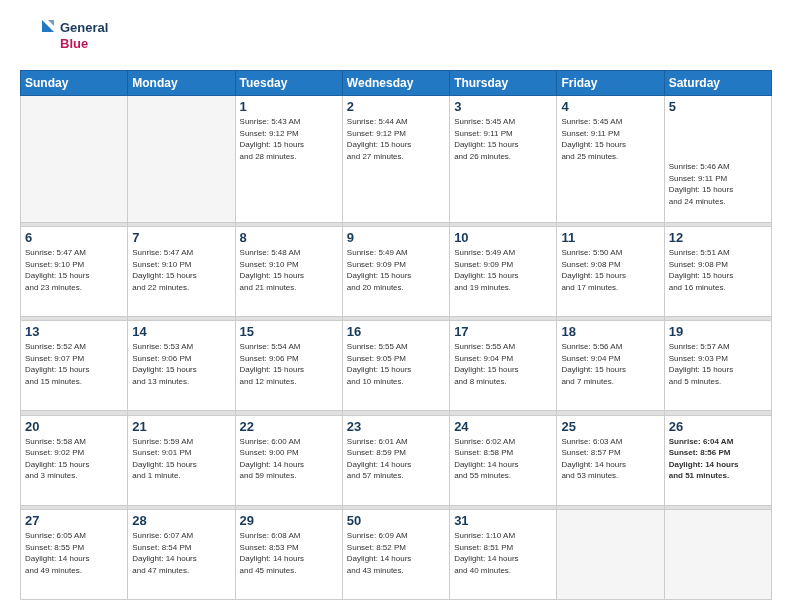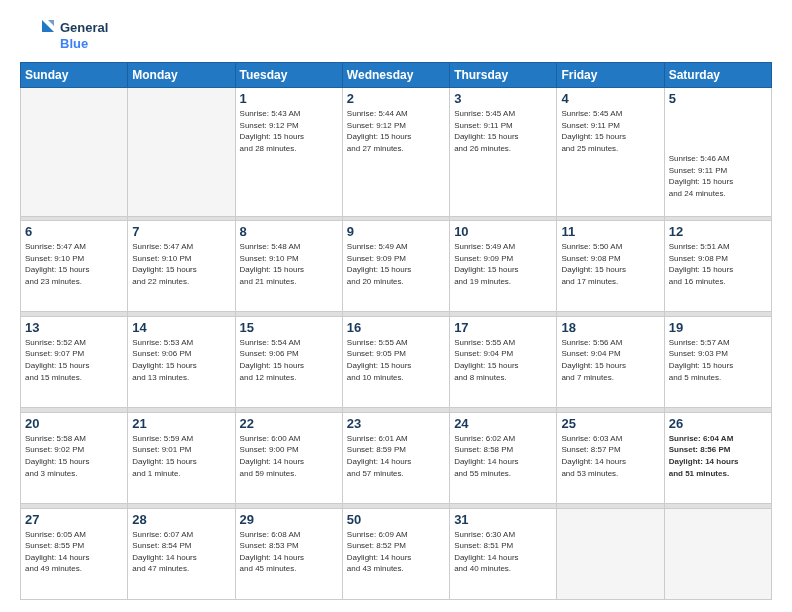--- a/index.html
+++ b/index.html
@@ -14,21 +14,21 @@
       width: 792px;
       height: 612px;
       padding: 18px 20px 12px 20px;
       display: flex;
       flex-direction: column;
     }
     .header {
       display: flex;
       justify-content: space-between;
       align-items: flex-start;
-      margin-bottom: 8px;
+      margin-bottom: 16px;
     }
     .logo {
       display: flex;
       align-items: center;
       gap: 4px;
     }
     .title-block {
       text-align: right;
     }
     .main-title {
@@ -87,21 +87,21 @@
 
 <div class="page">
   <div class="header">
     <div class="logo">
     <svg width="36" height="36" viewBox="0 0 36 36">
       <polygon points="22,2 34,14 22,14" fill="#2278c2"></polygon>
       <polygon points="28,2 34,2 34,8" fill="#1a5fa0" opacity="0.6"></polygon>
     </svg>
     <div>
       <div style="font-size:13px;font-weight:bold;color:#1a3a5c;line-height:1.2;">General</div>
-      <div style="font-size:13px;font-weight:bold;color:#3b82f6;line-height:1.2;">Blue</div>
+      <div style="font-size:13px;font-weight:bold;color:#be185d;line-height:1.2;">Blue</div>
     </div>
   </div>
     <div class="title-block">
       <div class="main-title"></div>
       <div class="subtitle"></div>
     </div>
   </div>
 
   <table class="calendar">
     <thead>
@@ -369,21 +369,21 @@
           </td>
           <td>
             <span class="day-number">50</span>
             <div class="day-info" style="white-space: pre-line;">Sunrise: 6:09 AM
 Sunset: 8:52 PM
 Daylight: 14 hours
 and 43 minutes.</div>
           </td>
           <td>
             <span class="day-number">31</span>
-            <div class="day-info" style="white-space: pre-line;">Sunrise: 6:30 AM
+            <div class="day-info" style="white-space: pre-line;">Sunrise: 1:10 AM
 Sunset: 8:51 PM
 Daylight: 14 hours
 and 40 minutes.</div>
           </td>
           <td class="empty"></td>
           <td class="empty"></td>
         </tr>
       </tbody>
   </table>
 </div>

